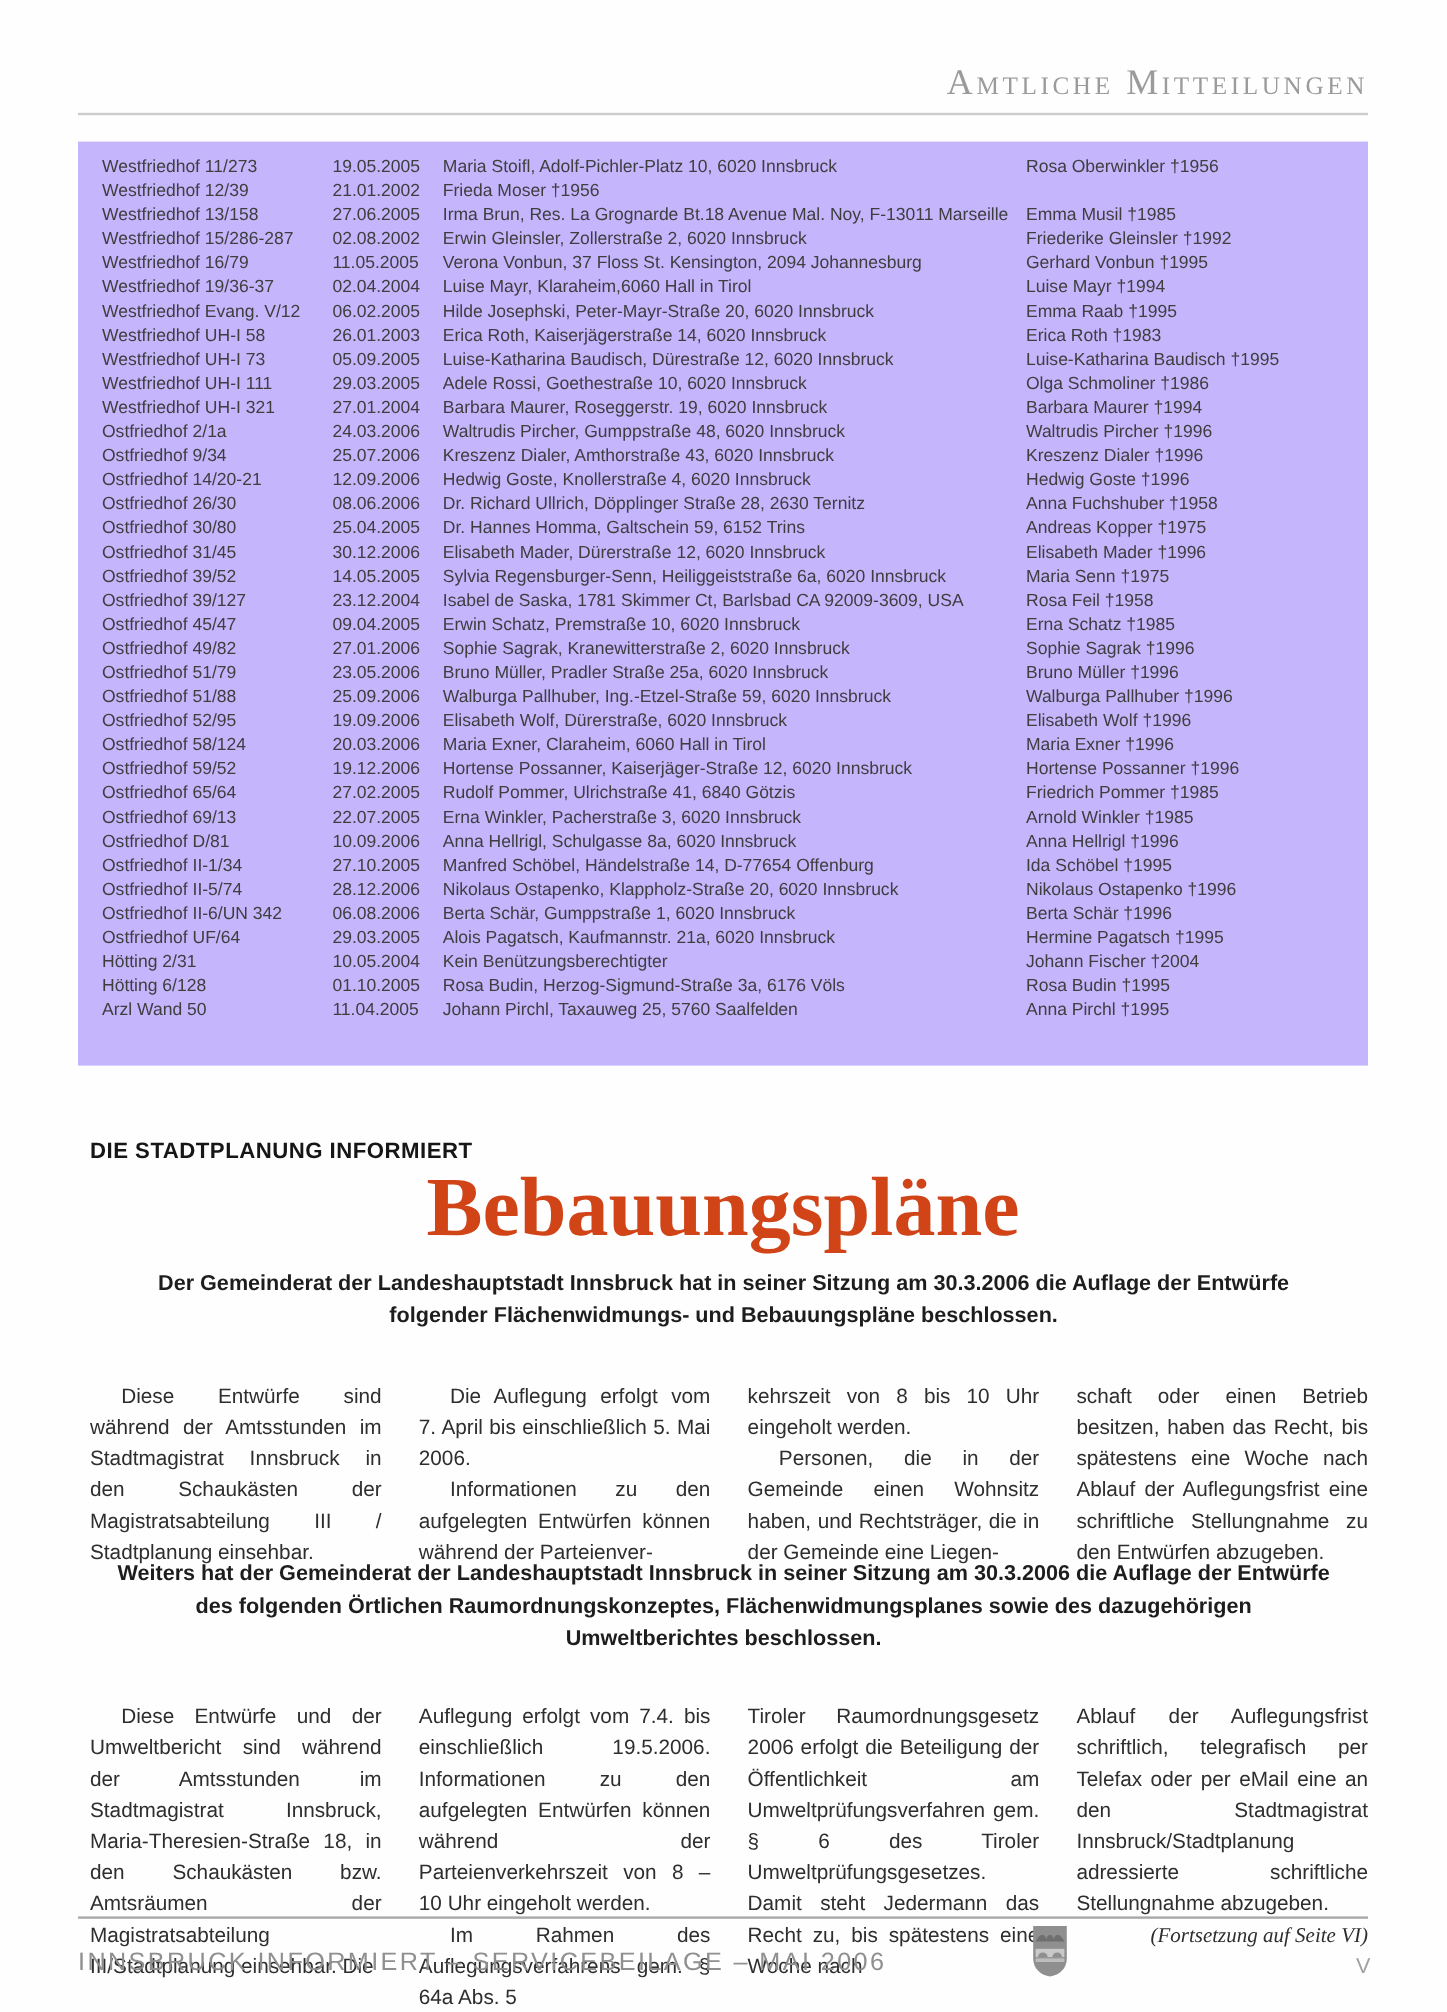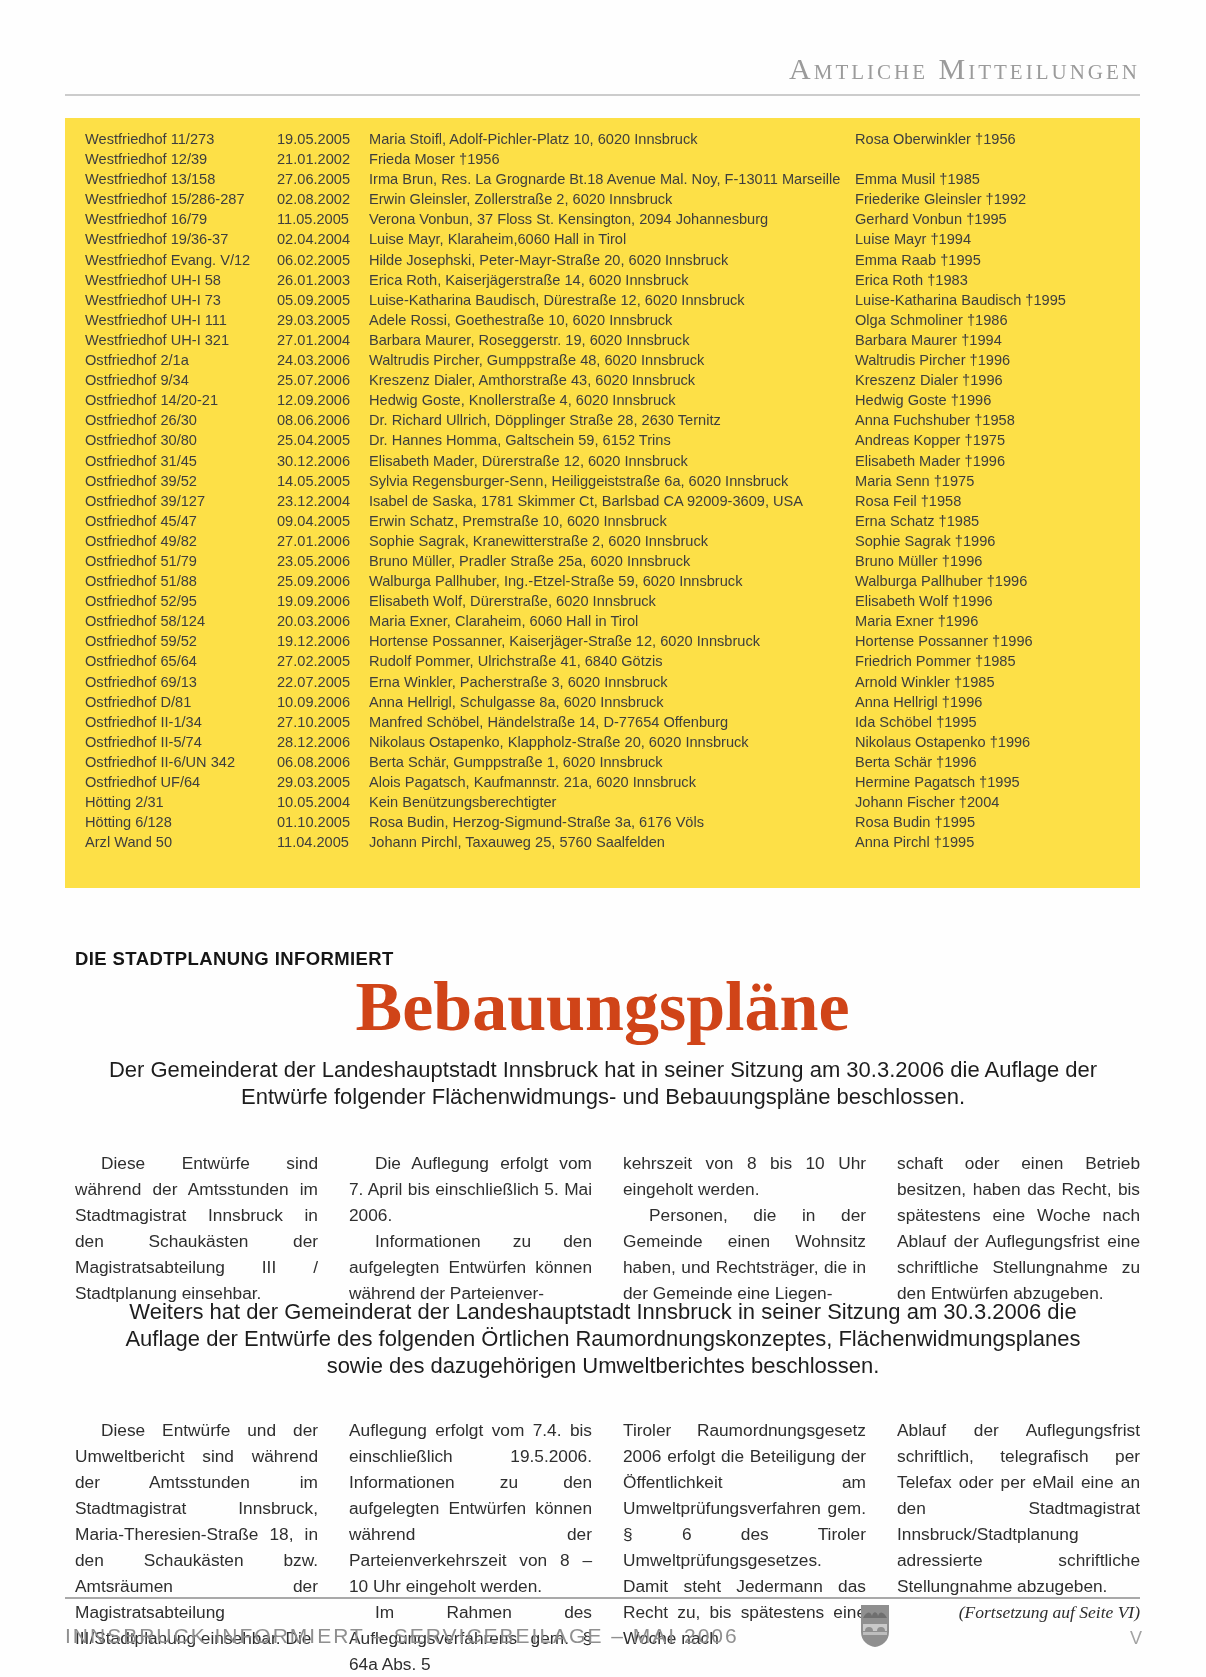--- a/index.html
+++ b/index.html
@@ -13,41 +13,41 @@
     font-family:"Liberation Serif",serif;font-variant:small-caps;
     font-size:30px;letter-spacing:3px;color:#9b9b9b;
   }
   .masthead-rule{
     position:absolute;top:94px;left:65px;width:1075px;height:0;
     border-top:2px solid #cccccc;
   }
   
   .grave-table{
     position:absolute;top:118px;left:65px;width:1075px;height:770px;
-    background:#fde047;box-sizing:border-box;padding:11px 0 0 20px;
+    background:#c4b5fd;box-sizing:border-box;padding:11px 0 0 20px;
   }
   .t-row{display:flex;white-space:nowrap;font-size:14.6px;line-height:20.1px;color:#3e3e3e;}
   .t-c{flex:0 0 auto;}
   .t-c1{width:192px;}
   .t-c2{width:92px;}
   .t-c3{min-width:478px;padding-right:8px;}
   .t-c4{}
   
   .kicker{
     position:absolute;top:948px;left:75px;
     font-size:18.5px;font-weight:700;color:#161616;letter-spacing:.4px;
   }
   .main-title{
     position:absolute;top:976px;left:65px;width:1075px;text-align:center;
     font-family:"Liberation Serif",serif;font-weight:700;
     font-size:70px;line-height:62px;color:#d04418;
   }
   .lead{
-    position:absolute;text-align:center;font-weight:400;
-    font-size:22px;line-height:27px;color:#1d1d1d;
+    position:absolute;text-align:center;font-weight:700;
+    font-size:18px;line-height:27px;color:#1d1d1d;
   }
   .lead1{top:1056px;left:103px;width:1000px;}
   .lead2{top:1298px;left:95px;width:1016px;}
   .cols{
     position:absolute;left:75px;width:1065px;
     display:grid;grid-template-columns:repeat(4,1fr);column-gap:31px;margin-top:32px;
   }
   .sec1{top:1118px;}
   .sec2{top:1385px;}
   .cols p{

